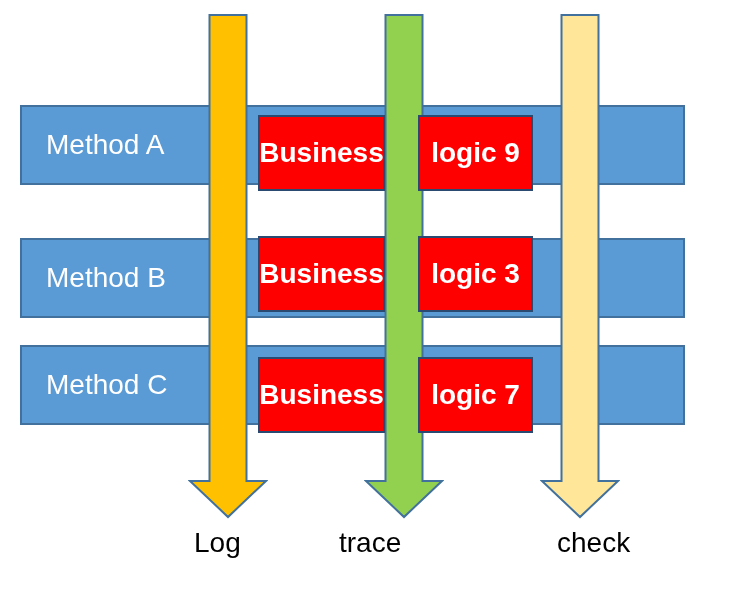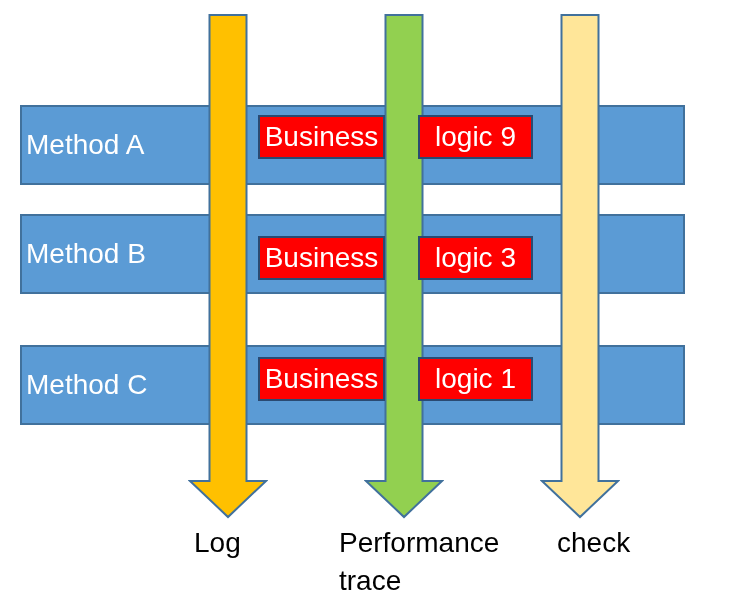--- a/index.html
+++ b/index.html
@@ -14,50 +14,51 @@
   .method-bar{
     position:absolute;
     left:20px;width:665px;height:80px;
     background:#5B9BD5;
     border:2px solid #41719C;
     box-sizing:border-box;
     display:flex;align-items:center;
     z-index:1;
   }
   .bar-a{top:105px;}
-  .bar-b{top:214px;}
+  .bar-b{top:238px;}
   .bar-c{top:345px;}
   .method-label{
     color:#ffffff;
     font-size:28px;
-    padding-left:4px;
+    padding-left:24px;
     white-space:nowrap;
   }
   
   .arrow{
     position:absolute;
     top:13px;
     width:80px;height:506px;
     z-index:2;
   }
   .arrow-log{left:188px;}
   .arrow-perf{left:364px;}
   .arrow-auth{left:540px;}
   
   .logic-box{
     position:absolute;
-    height:44px;
+    height:76px;
     background:#FF0000;
     border:2px solid #2A4A72;
     box-sizing:border-box;
     display:flex;align-items:center;justify-content:center;
     color:#ffffff;
     font-size:28px;
     white-space:nowrap;
     z-index:3;
+    font-weight:bold;
   }
   .biz{left:258px;width:127px;}
   .lgc{left:418px;width:115px;}
   .row-a{top:115px;}
   .row-b{top:236px;}
   .row-c{top:357px;}
   
   .arrow-caption{
     position:absolute;
     top:524px;
@@ -107,28 +108,27 @@
     <span>Business</span>
   </div>
   <div class="logic-box lgc row-b">
     <span>logic 3</span>
   </div>
 
   <div class="logic-box biz row-c">
     <span>Business</span>
   </div>
   <div class="logic-box lgc row-c">
-    <span>logic 1</span>
+    <span>logic 7</span>
   </div>
 
   <div class="arrow-caption cap-log">
     <div>Log</div>
     <div></div>
   </div>
   <div class="arrow-caption cap-perf">
-    <div>Performance</div>
     <div>trace</div>
   </div>
   <div class="arrow-caption cap-auth">
     <div>check</div>
   </div>
 
 </div>
 
 </body></html>

